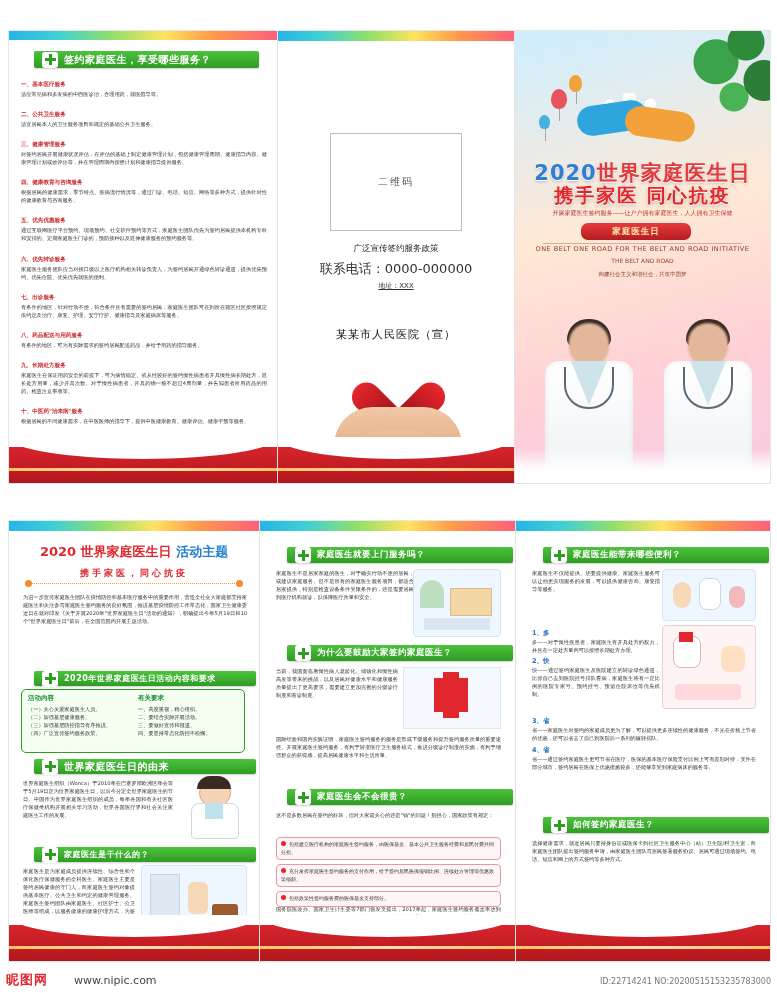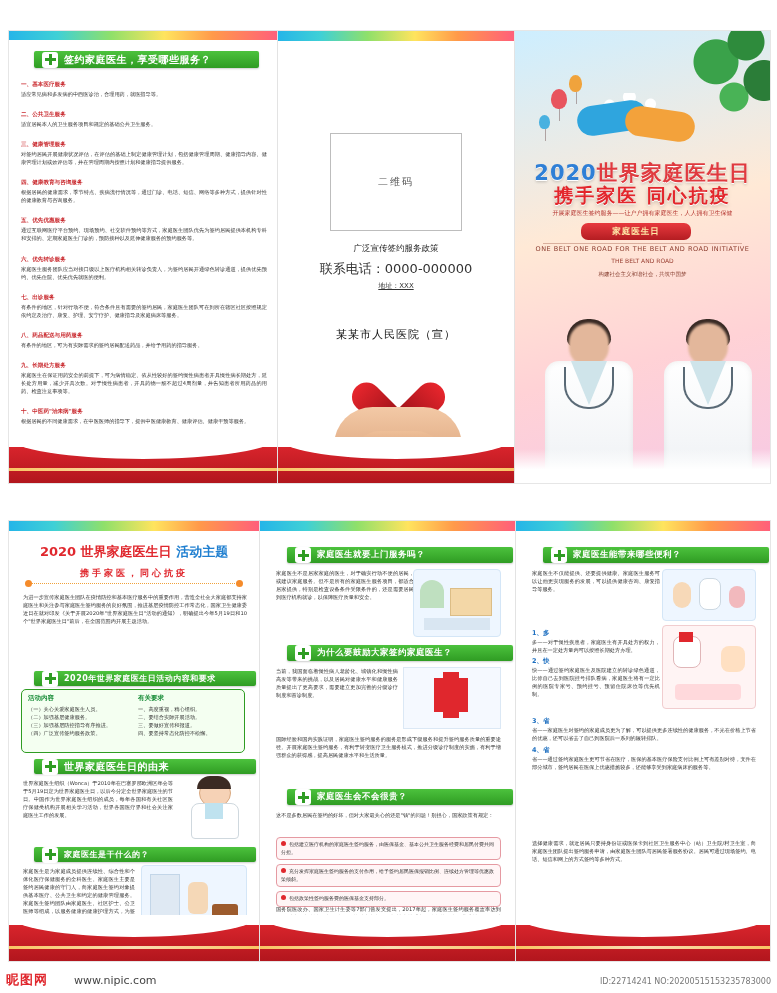--- a/index.html
+++ b/index.html
@@ -344,20 +344,24 @@
         <div style="position:absolute;left:12px;bottom:8px;width:66px;height:16px;background:#ffd9dc;border-radius:4px;"></div>
       </div>
 
       <div style="position:absolute;left:16px;right:14px;top:196px;">
         <div class="numlabel" style="color:#1d6fc0;">3、省</div>
         <div class="txt">省——家庭医生对签约的家庭成员更为了解，可以提供更多连续性的健康服务，不光在价格上节省的优惠，还可以省去了自己到医院后一系列的辗转排队。</div>
         <div class="numlabel" style="color:#1d6fc0;margin-top:4px;">4、省</div>
         <div class="txt">省——通过签约家庭医生更可节省在医疗，医保的基本医疗保险支付比例上可有差别对待，文件在部分城市，签约居民在医保上优惠措施较多，还能够享受到家庭病床的服务等。</div>
       </div>
 
+      <div class="hdr" style="position:absolute;left:14px;top:296px;width:226px;height:16px;">
+        <span class="cross"></span>
+        <span class="t" style="font-size:8.5px;">如何签约家庭医生？</span>
+      </div>
       <div class="txt" style="position:absolute;left:16px;right:14px;top:318px;">选择健康需求，就近居民只要持身份证或医保卡到社区卫生服务中心（站）卫生院/村卫生室，向家庭医生团队提出签约服务申请，由家庭医生团队与居民签署服务协议。居民可通过现场签约、电话、短信和网上的方式签约等多种方式。</div>
       <div class="redband">
           <div class="goldline"></div>
         </div>
     </div>
 
     <div class="fold" style="left:250px;"></div>
     <div class="fold" style="left:506px;"></div>
   </div>
 

